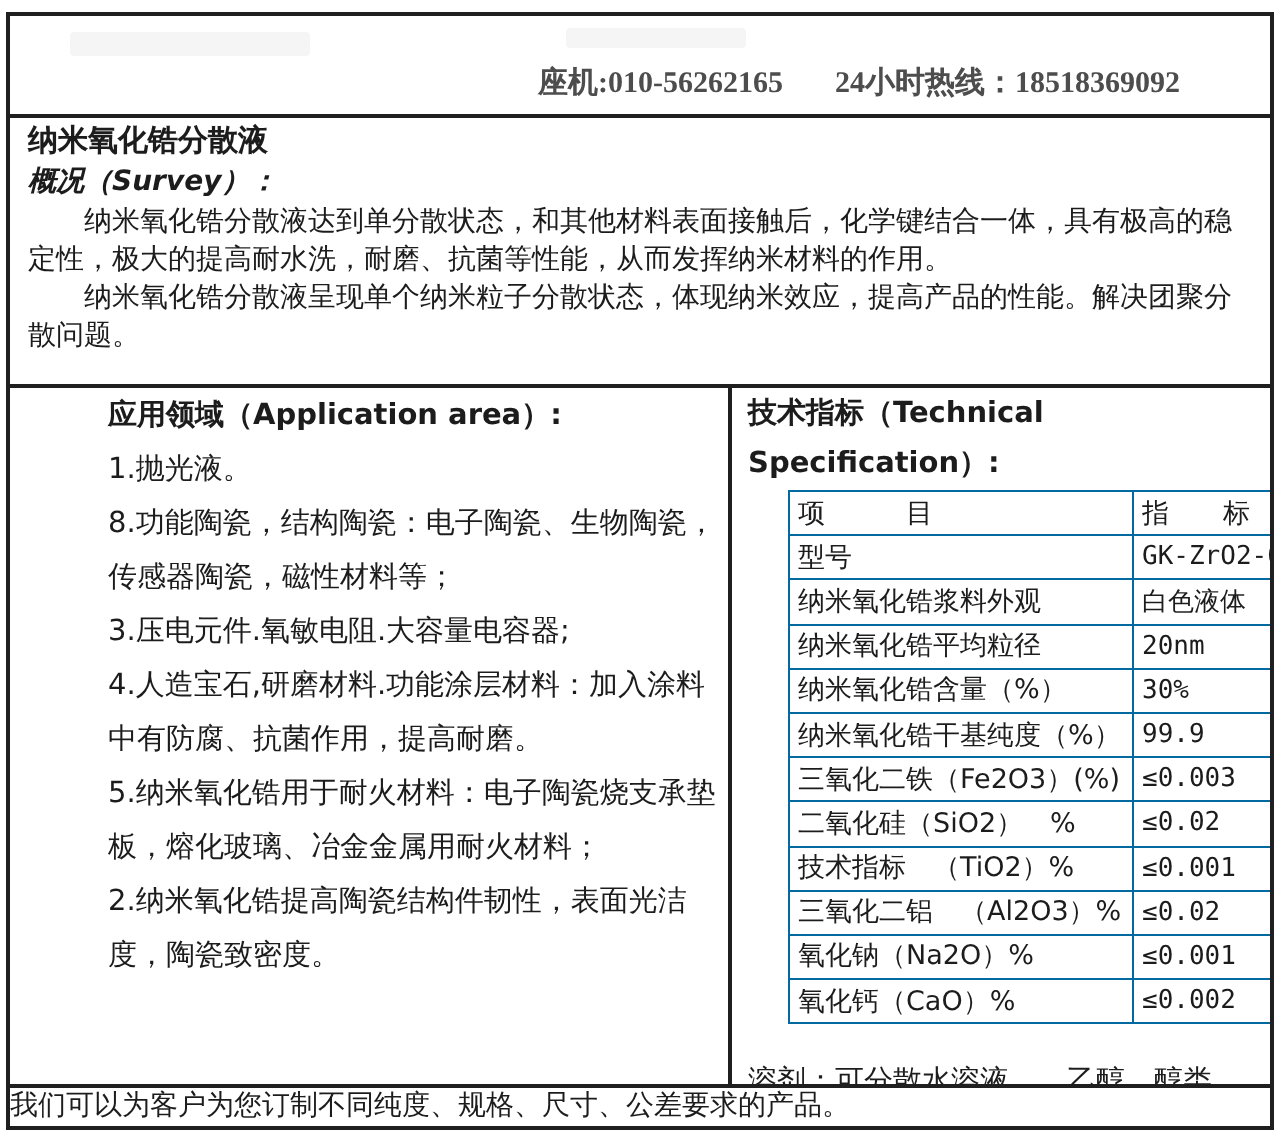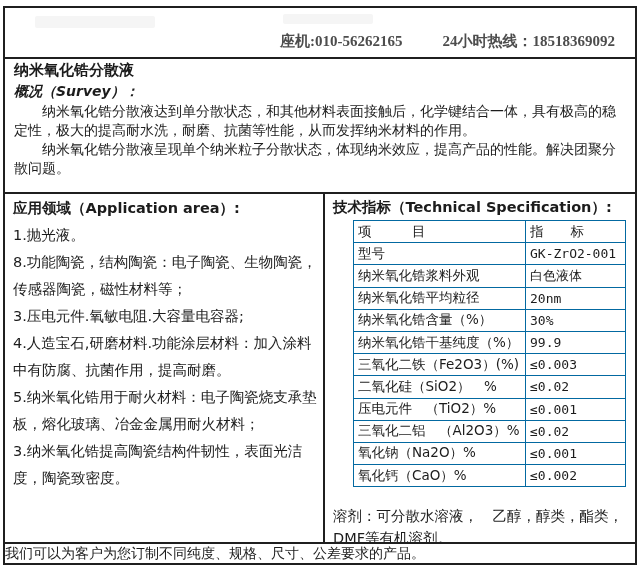--- a/index.html
+++ b/index.html
@@ -16,22 +16,22 @@
     width:634px; height:559px;
     border:2px solid #1f1f1f;
     background:#ffffff;
     display:flex; flex-direction:column;
   }
   
   .doc-header {
     height:51px; flex:0 0 51px;
     border-bottom:2px solid #1f1f1f;
     display:flex; align-items:flex-end; justify-content:flex-end;
-    gap:40px;
-    padding:0 20px 6px 0;
+    gap:26px;
+    padding:0 45px 6px 0;
     font-family:"Liberation Serif", serif;
     font-weight:bold;
     font-size:15px;
     color:#4d4d4d;
     position:relative;
   }
   .ghost {
     position:absolute; background:#f5f5f5; border-radius:2px;
   }
   .ghost-a { left:30px; top:8px; width:120px; height:12px; }
@@ -42,21 +42,21 @@
     border-bottom:2px solid #1f1f1f;
     padding:1px 9px 0 9px;
     font-size:14px;
     line-height:19px;
     overflow:hidden;
   }
   .intro-title { font-size:15px; font-weight:bold; line-height:21px; }
   .survey-heading { font-weight:bold; line-height:21px;font-style:italic; }
   .intro p { text-indent:2em; }
   
-  .main { flex:1 1 auto; display:flex; min-height:0; }
+  .main { flex:1 1 auto; display:flex; min-height:0;padding-left:41px; }
   .left-col {
     width:320px; flex:0 0 320px;
     border-right:2px solid #1f1f1f;
     padding:1px 6px 0 8px;
     font-size:14.5px;
     line-height:27px;
     overflow:hidden;
   }
   .app-heading { font-weight:bold; }
   .app-list { list-style:none; }
@@ -125,21 +125,21 @@
   <div class="main">
 
     <div class="left-col">
       <div class="app-heading">应用领域（Application area）:</div>
       <ul class="app-list">
         <li>1.抛光液。</li>
         <li>8.功能陶瓷，结构陶瓷：电子陶瓷、生物陶瓷，传感器陶瓷，磁性材料等；</li>
         <li>3.压电元件.氧敏电阻.大容量电容器;</li>
         <li>4.人造宝石,研磨材料.功能涂层材料：加入涂料中有防腐、抗菌作用，提高耐磨。</li>
         <li>5.纳米氧化锆用于耐火材料：电子陶瓷烧支承垫板，熔化玻璃、冶金金属用耐火材料；</li>
-        <li>3.纳米氧化锆提高陶瓷结构件韧性，表面光洁度，陶瓷致密度。</li>
+        <li>2.纳米氧化锆提高陶瓷结构件韧性，表面光洁度，陶瓷致密度。</li>
       </ul>
     </div>
 
     <div class="right-col">
       <div class="spec-heading">技术指标（Technical Specification）:</div>
       <table class="spec-table">
         <colgroup>
             <col class="c-name">
             <col class="c-value">
           </colgroup>
@@ -170,21 +170,21 @@
         </tr>
         <tr>
           <td>三氧化二铁（Fe2O3）(%)</td>
           <td class="val">≤0.003</td>
         </tr>
         <tr>
           <td>二氧化硅（SiO2）　%</td>
           <td class="val">≤0.02</td>
         </tr>
         <tr>
-          <td>压电元件　（TiO2）%</td>
+          <td>技术指标　（TiO2）%</td>
           <td class="val">≤0.001</td>
         </tr>
         <tr>
           <td>三氧化二铝　（Al2O3）%</td>
           <td class="val">≤0.02</td>
         </tr>
         <tr>
           <td>氧化钠（Na2O）%</td>
           <td class="val">≤0.001</td>
         </tr>

